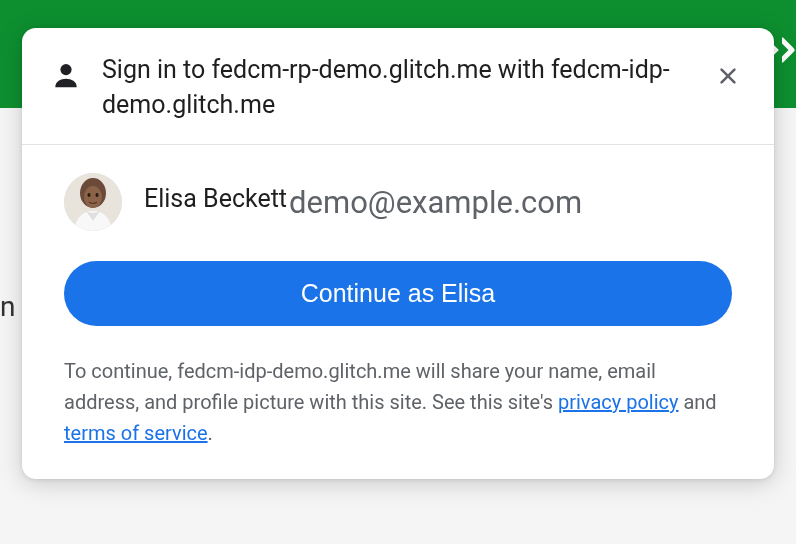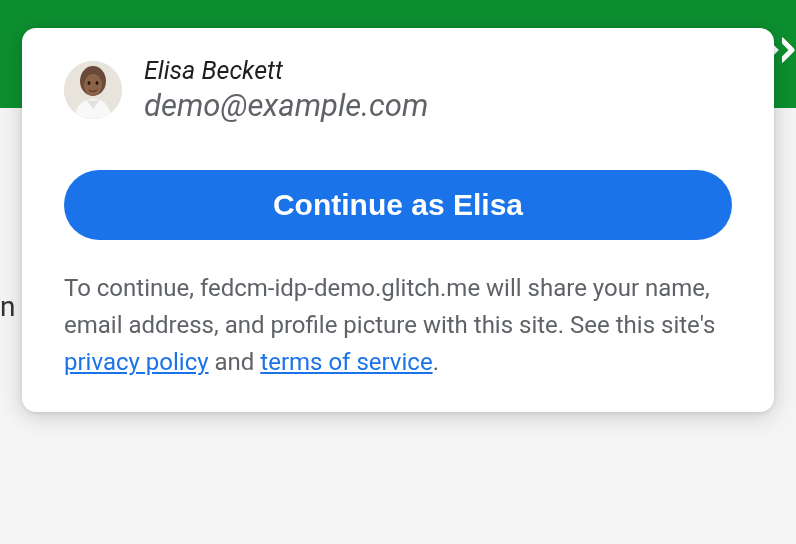--- a/index.html
+++ b/index.html
@@ -105,49 +105,46 @@
       overflow: hidden;
       background: #ddd;
     }
     .avatar svg {
       width: 100%;
       height: 100%;
       display: block;
     }
     .account-info {
       display: flex;
-      flex-direction: column;
       gap: 2px;
-      font-style: italic;
     }
     .account-name {
       font-size: 25px;
       color: #1f1f1f;
       font-weight: 400;
     }
     .account-email {
       font-size: 31px;
       color: #5f6368;
       font-weight: 400;
     }
     .continue-btn {
       width: 100%;
       background: #1a73e8;
       color: white;
       border: none;
       border-radius: 999px;
-      font-size: 30px;
-      font-weight: 700;
+      font-size: 25px;
+      font-weight: 400;
       padding: 18px 0;
       cursor: pointer;
       margin-bottom: 30px;
-      margin-top: 16px;
     }
     .disclosure {
-      font-size: 24px;
+      font-size: 20px;
       line-height: 1.55;
       color: #5f6368;
     }
     .disclosure a {
       color: #1a73e8;
       text-decoration: underline;
       cursor: pointer;
     }
   </style>
 </head>
@@ -161,20 +158,34 @@
     </svg>
     <svg width="14" height="28" viewBox="0 0 14 28" style="margin-left:-2px;">
       <path d="M 0 4 L 10 14 L 0 24" stroke="white" stroke-width="5" fill="none" stroke-linecap="round" stroke-linejoin="round"></path>
     </svg>
   </div>
 </div>
 
 <div class="partial-text">n</div>
 
 <div class="dialog">
+  <div class="dialog-header">
+    <div class="person-icon-wrap">
+      <svg class="person-icon" viewBox="0 0 24 24" fill="#202124">
+        <circle cx="12" cy="7.2" r="4.2"></circle>
+        <path d="M4 20c0-4 4-6 8-6s8 2 8 6v0.5H4z"></path>
+      </svg>
+    </div>
+    <div class="header-title">Sign in to fedcm-rp-demo.glitch.me with fedcm-idp-demo.glitch.me</div>
+    <div class="close-btn">
+      <svg viewBox="0 0 24 24">
+        <path d="M5 5 L19 19 M19 5 L5 19" stroke="#5f6368" stroke-width="2.8" stroke-linecap="round"></path>
+      </svg>
+    </div>
+  </div>
 
   <div class="dialog-body">
     <div class="account-row">
       <div class="avatar">
         <svg viewBox="0 0 58 58">
           <defs>
             <clipPath id="c">
                 <circle cx="29" cy="29" r="29"></circle>
               </clipPath>
           </defs>

